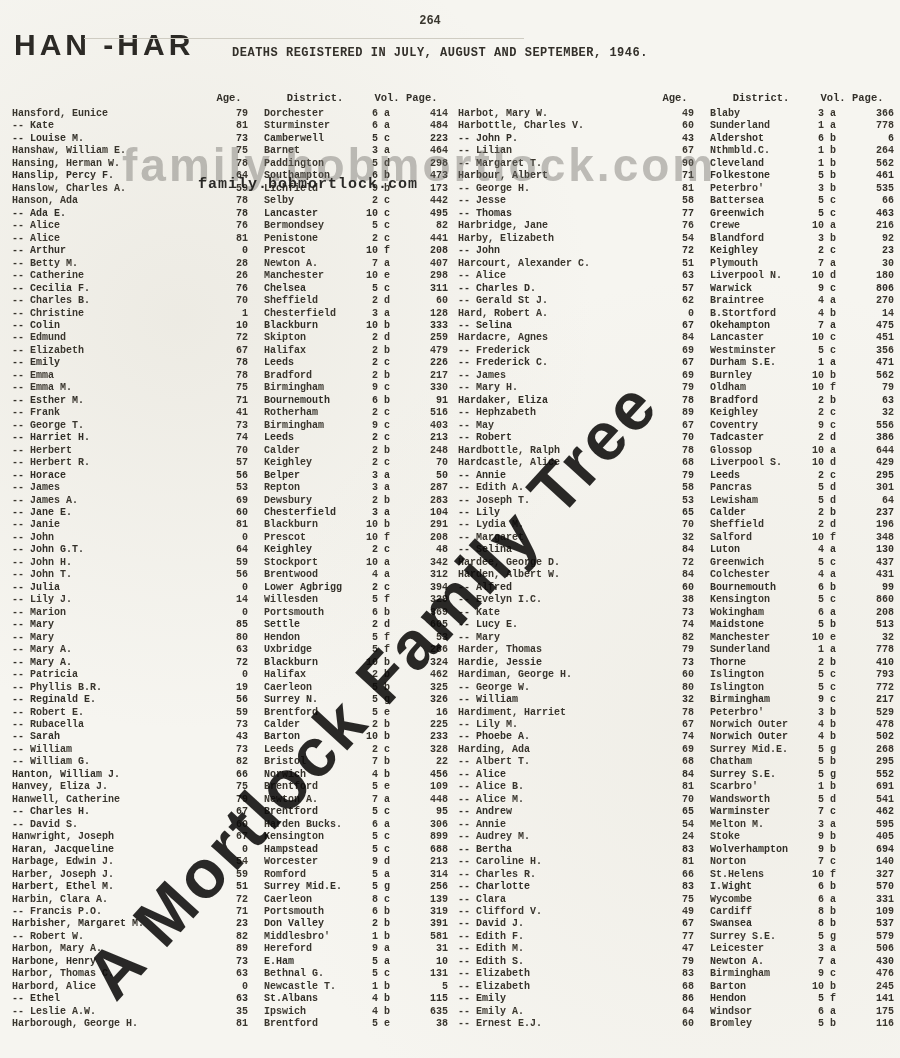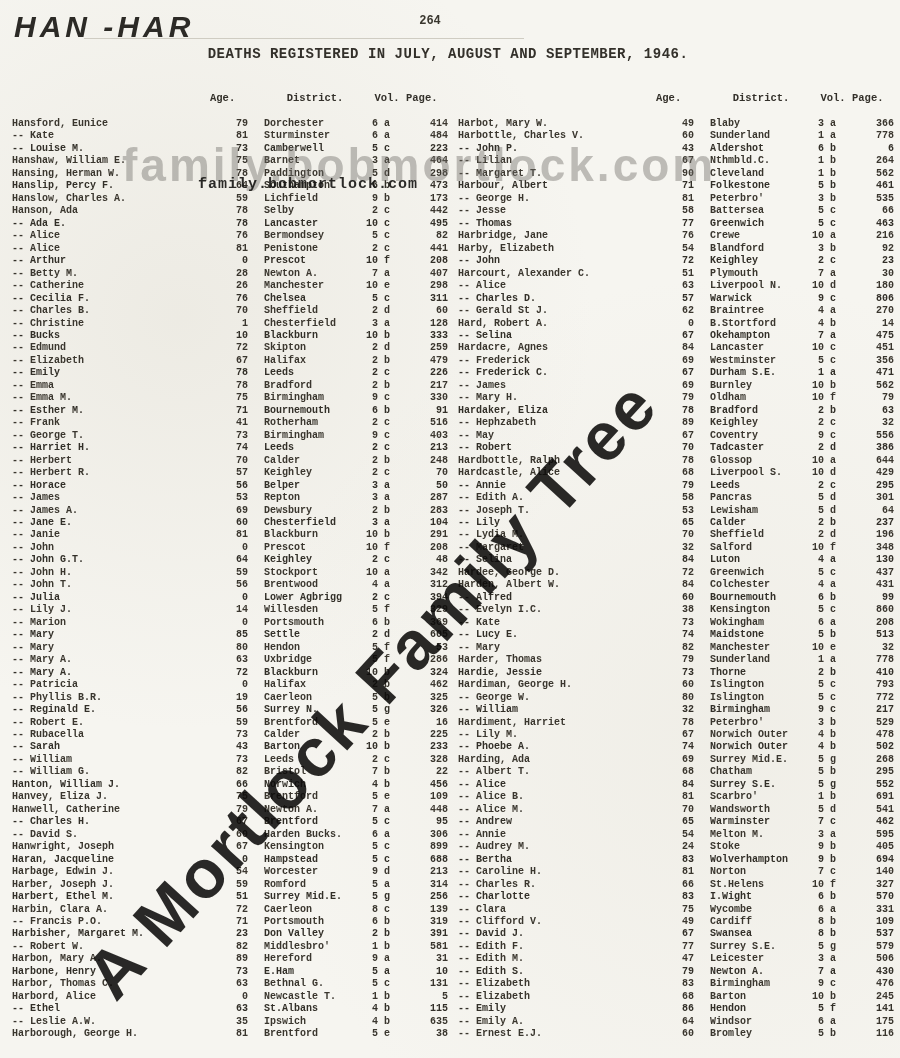--- a/index.html
+++ b/index.html
@@ -7,48 +7,48 @@
   .page{
     position:relative;width:900px;height:1058px;
     background:#f6f5f0;
     background-image:
       radial-gradient(circle at 20% 30%, rgba(210,205,190,.25) 0, rgba(210,205,190,0) 40%),
       radial-gradient(circle at 80% 70%, rgba(215,210,195,.2) 0, rgba(215,210,195,0) 45%);
     font-family:"Liberation Mono","DejaVu Sans Mono",monospace;
     color:#35322b;
   }
   .range-head{
-    position:absolute;left:14px;top:10px;
+    position:absolute;left:14px;top:28px;
     font-family:"Liberation Sans","DejaVu Sans",sans-serif;
-    font-size:30px;font-weight:bold;letter-spacing:4px;color:#2c2a26;font-style:italic;
+    font-size:30px;font-weight:bold;letter-spacing:4px;color:#2c2a26;
   }
   .page-num{
     position:absolute;left:180px;top:14px;width:500px;text-align:center;
     font-size:12px;font-weight:bold;color:#3a372f;
   }
   .rule{
     position:absolute;left:84px;top:38px;width:440px;height:1px;background:#cfccc2;
   }
   .doc-title{
-    position:absolute;left:148px;top:46px;width:600px;text-align:center;
-    font-size:14px;font-weight:bold;letter-spacing:.5px;color:#33302a;
+    position:absolute;left:140px;top:46px;width:600px;text-align:center;
+    font-size:12px;font-weight:bold;letter-spacing:.5px;color:#33302a;
   }
   .colheads{
     position:absolute;top:92px;height:13px;
     display:grid;grid-template-columns:198px 38px 16px 102px 40px 42px;
     font-size:10.5px;font-weight:bold;color:#33302a;
   }
   .colheads.left{left:12px;width:436px;}
   .colheads.right{left:458px;width:436px;}
-  .colheads .h-age{grid-column:2;text-align:left;}
+  .colheads .h-age{grid-column:2;text-align:center;}
   .colheads .h-district{grid-column:4;text-align:center;}
   .colheads .h-vol{grid-column:5;text-align:center;padding-left:2px;}
   .colheads .h-page{grid-column:6;text-align:left;}
   .entry-col{
-    position:absolute;top:118px;width:436px;
+    position:absolute;top:108px;width:436px;
   }
   .entry-col.left{left:12px;}
   .entry-col.right{left:458px;}
   .row{
     display:grid;grid-template-columns:198px 38px 16px 102px 40px 42px;
     height:12.47px;line-height:12.47px;
     font-size:10px;font-weight:bold;color:#3a362e;
     white-space:nowrap;
   }
   .row:nth-child(3n) {color:#322f28;}
@@ -219,21 +219,21 @@
         <span class="c-page">60</span>
       </div>
       <div class="row">
         <span class="c-name">-- Christine</span>
         <span class="c-age">1</span>
         <span class="c-district">Chesterfield</span>
         <span class="c-vol"> 3 a</span>
         <span class="c-page">128</span>
       </div>
       <div class="row">
-        <span class="c-name">-- Bucks</span>
+        <span class="c-name">-- Colin</span>
         <span class="c-age">10</span>
         <span class="c-district">Blackburn</span>
         <span class="c-vol">10 b</span>
         <span class="c-page">333</span>
       </div>
       <div class="row">
         <span class="c-name">-- Edmund</span>
         <span class="c-age">72</span>
         <span class="c-district">Skipton</span>
         <span class="c-vol"> 2 d</span>

